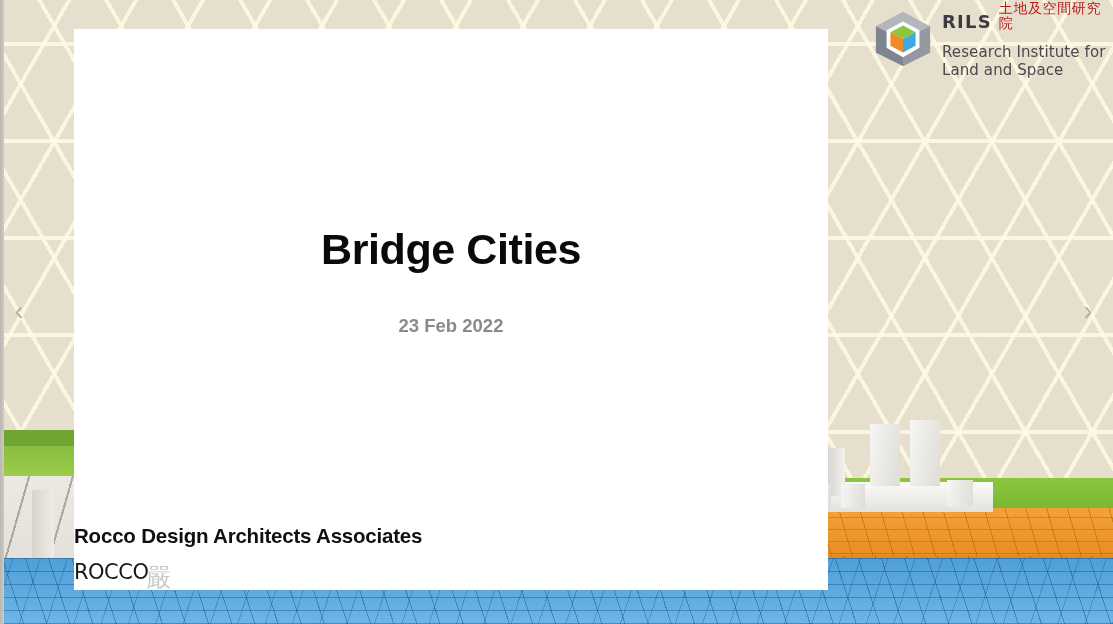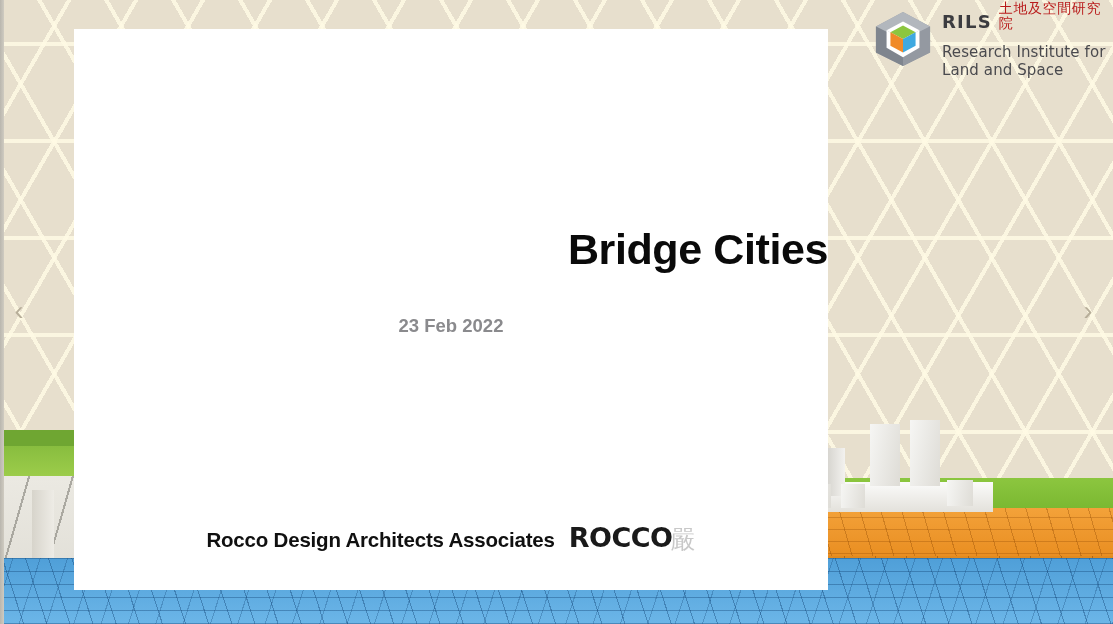--- a/index.html
+++ b/index.html
@@ -119,43 +119,43 @@
   
   #slide-card{
     position:absolute; left:74px; top:29px; width:754px; height:561px;
     background:#ffffff;
   }
   #slide-body{
     position:absolute; left:0; right:0; top:0; height:100%;
   }
   #slide-title{
     position:absolute; left:0; right:0; top:196px;
-    text-align:right; font-size:43px; font-weight:bold; color:#0a0a0a;
+    text-align:center; font-size:43px; font-weight:bold; color:#0a0a0a;
     letter-spacing:-0.4px;
     font-family:"Liberation Sans", sans-serif;
   }
   #slide-subtitle{
     position:absolute; left:0; right:0; top:265px;
     text-align:center; font-size:20.5px; font-weight:bold; color:#828285;
     letter-spacing:-0.2px;
   }
   #slide-date{
     position:absolute; left:0; right:0; top:286px;
     text-align:center; font-size:18.5px; font-weight:bold; color:#8a8a8d;
   }
   #slide-footer{
     position:absolute; left:0; right:0; top:495px;
-    display:flex; align-items:flex-end; justify-content:center; gap:14px;
+    display:flex; align-items:flex-start; justify-content:center; gap:14px;flex-direction:column;
   }
   #firm-name{
     font-size:20.5px; font-weight:bold; color:#101010; letter-spacing:-0.2px;
   }
   #rocco-logo{ display:flex; align-items:flex-start; }
   #rocco-word{
-    font-size:27px; font-weight:bold; color:#1a1a1a; letter-spacing:-0.5px;
+    font-size:21px; font-weight:normal; color:#1a1a1a; letter-spacing:-0.5px;
     font-family:"DejaVu Sans", sans-serif; line-height:1;
   }
   #rocco-cn{
     font-size:25px; color:#c8c8c8; line-height:1; margin-left:-2px;
     margin-top:3px;
   }
 </style>
 </head>
 <body>
 

